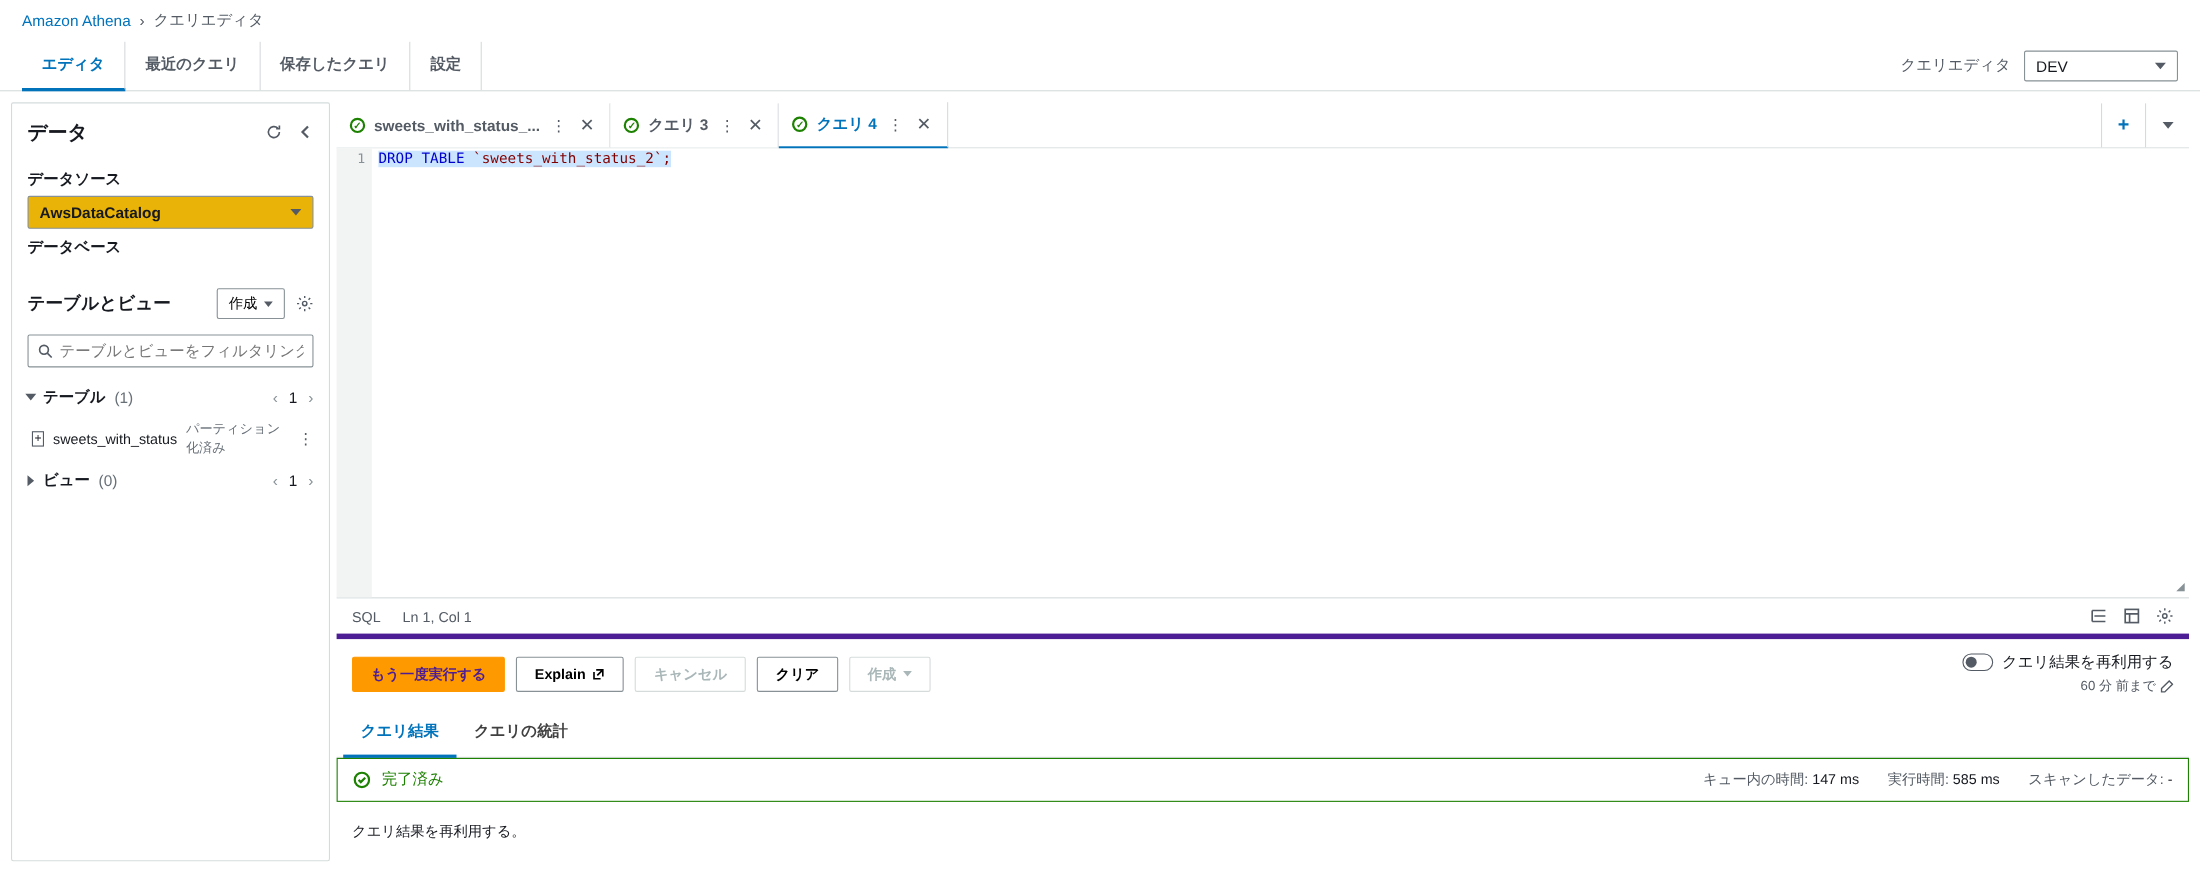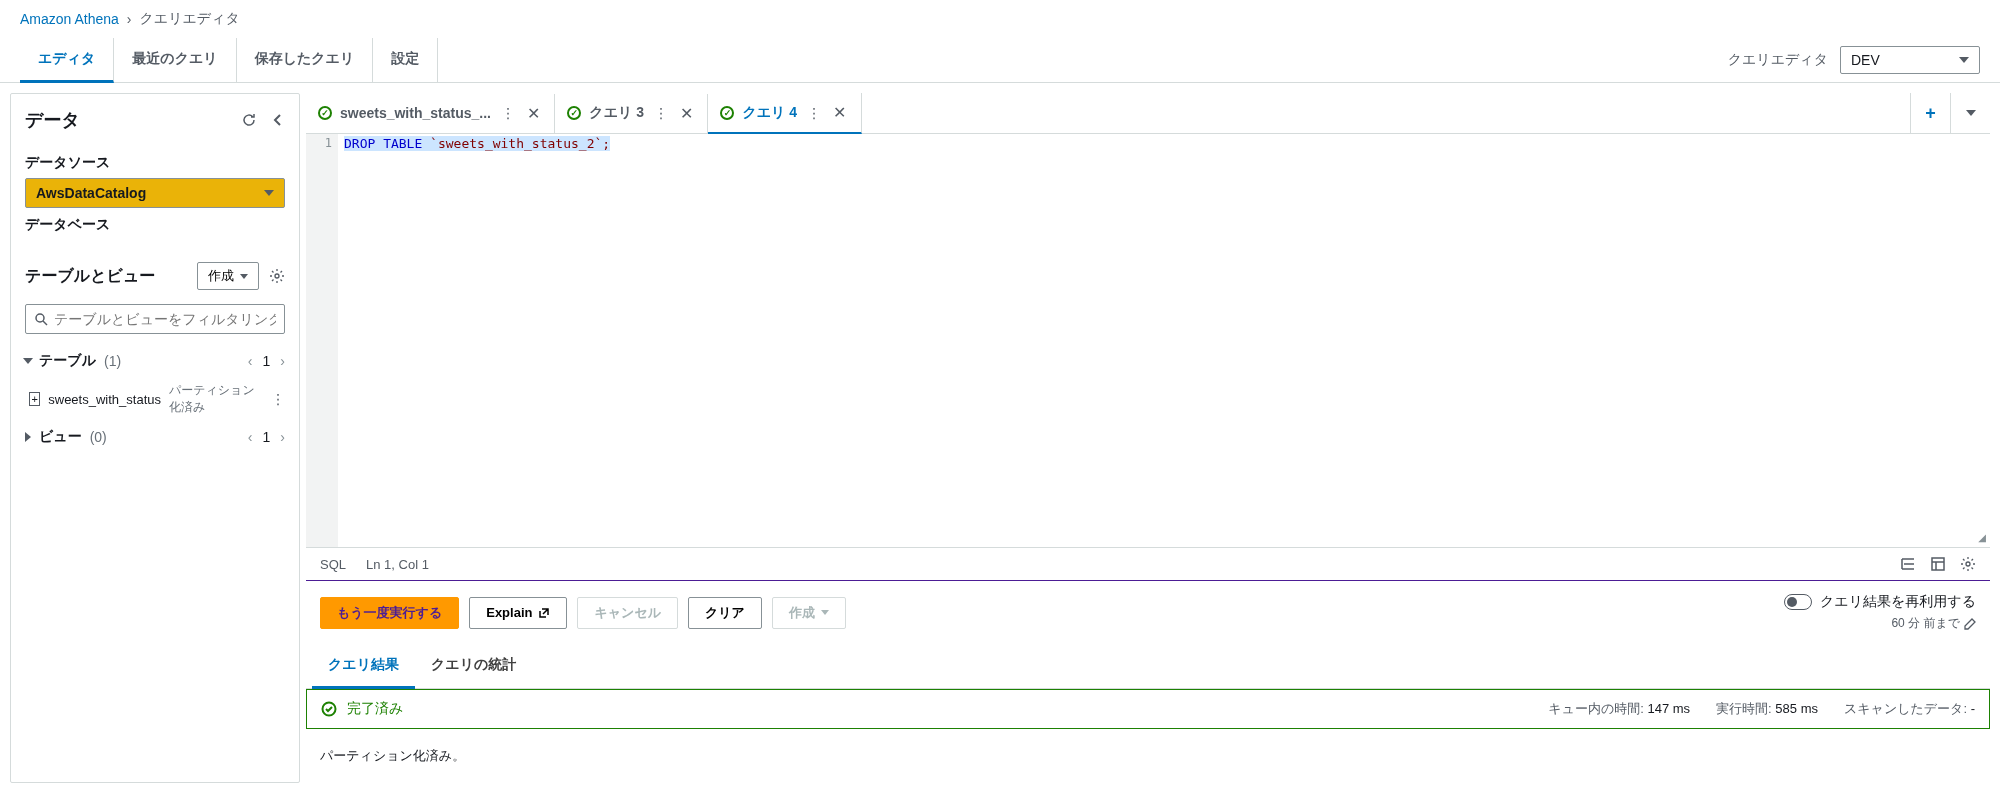--- a/index.html
+++ b/index.html
@@ -71,21 +71,21 @@
 .editor-btn-sq.caret-only::after { content: ""; border-left: 5px solid transparent; border-right: 5px solid transparent; border-top: 6px solid #545b64; }
 
 .code-editor { flex: 1; display: flex; background: #fff; border-bottom: 1px solid #d5dbdb; position: relative; min-height: 240px; }
 .gutter { width: 32px; background: #f2f3f3; text-align: right; padding: 2px 6px; color: #879196; font-family: Consolas, Monaco, monospace; font-size: 12px; }
 .code-content { flex: 1; padding: 2px 6px; font-family: Consolas, Monaco, monospace; font-size: 13px; }
 .code-line .sel { background: #cce5ff; }
 .kw { color: #0000cd; }
 .str { color: #800000; }
 .resize-handle { position: absolute; bottom: 4px; right: 4px; color: #879196; font-size: 10px; }
 
-.editor-status-bar { display: flex; align-items: center; padding: 8px 14px; border-bottom: 1px solid #4c1d95; justify-content: space-between; }
+.editor-status-bar { display: flex; align-items: center; padding: 8px 14px; border-bottom: 5px solid #4c1d95; justify-content: space-between; }
 .status-left { display: flex; gap: 20px; color: #545b64; font-size: 13px; }
 .status-right { display: flex; gap: 14px; }
 .status-icon-btn { cursor: pointer; color: #545b64; }
 
 .action-bar { display: flex; align-items: center; padding: 12px 14px; gap: 10px; justify-content: space-between; }
 .action-left { display: flex; gap: 10px; }
 .btn { border: 1px solid #879196; border-radius: 2px; padding: 6px 16px; background: #fff; cursor: pointer; font-weight: 700; display: inline-flex; align-items: center; gap: 6px; font-size: 13px; }
 .btn-primary { background: #ff9900; border-color: #ff9900; color: #4c1d95; text-align: center; }
 .btn.disabled { color: #aab7b8; border-color: #d5dbdb; cursor: not-allowed; }
 .btn.with-caret::after { content: ""; border-left: 4px solid transparent; border-right: 4px solid transparent; border-top: 5px solid currentColor; }
@@ -317,16 +317,16 @@
           </svg>
       </span>
       <span class="status-text">完了済み</span>
       <div class="status-metrics">
         <span><span>キュー内の時間:</span> <b>147 ms</b></span>
         <span><span>実行時間:</span> <b>585 ms</b></span>
         <span><span>スキャンしたデータ:</span> <b>-</b></span>
       </div>
     </div>
 
-    <div class="result-message">パーティション化済み。</div>
+    <div class="result-message">クエリ結果を再利用する。</div>
 
   </div>
 </div>
 
 </body></html>

